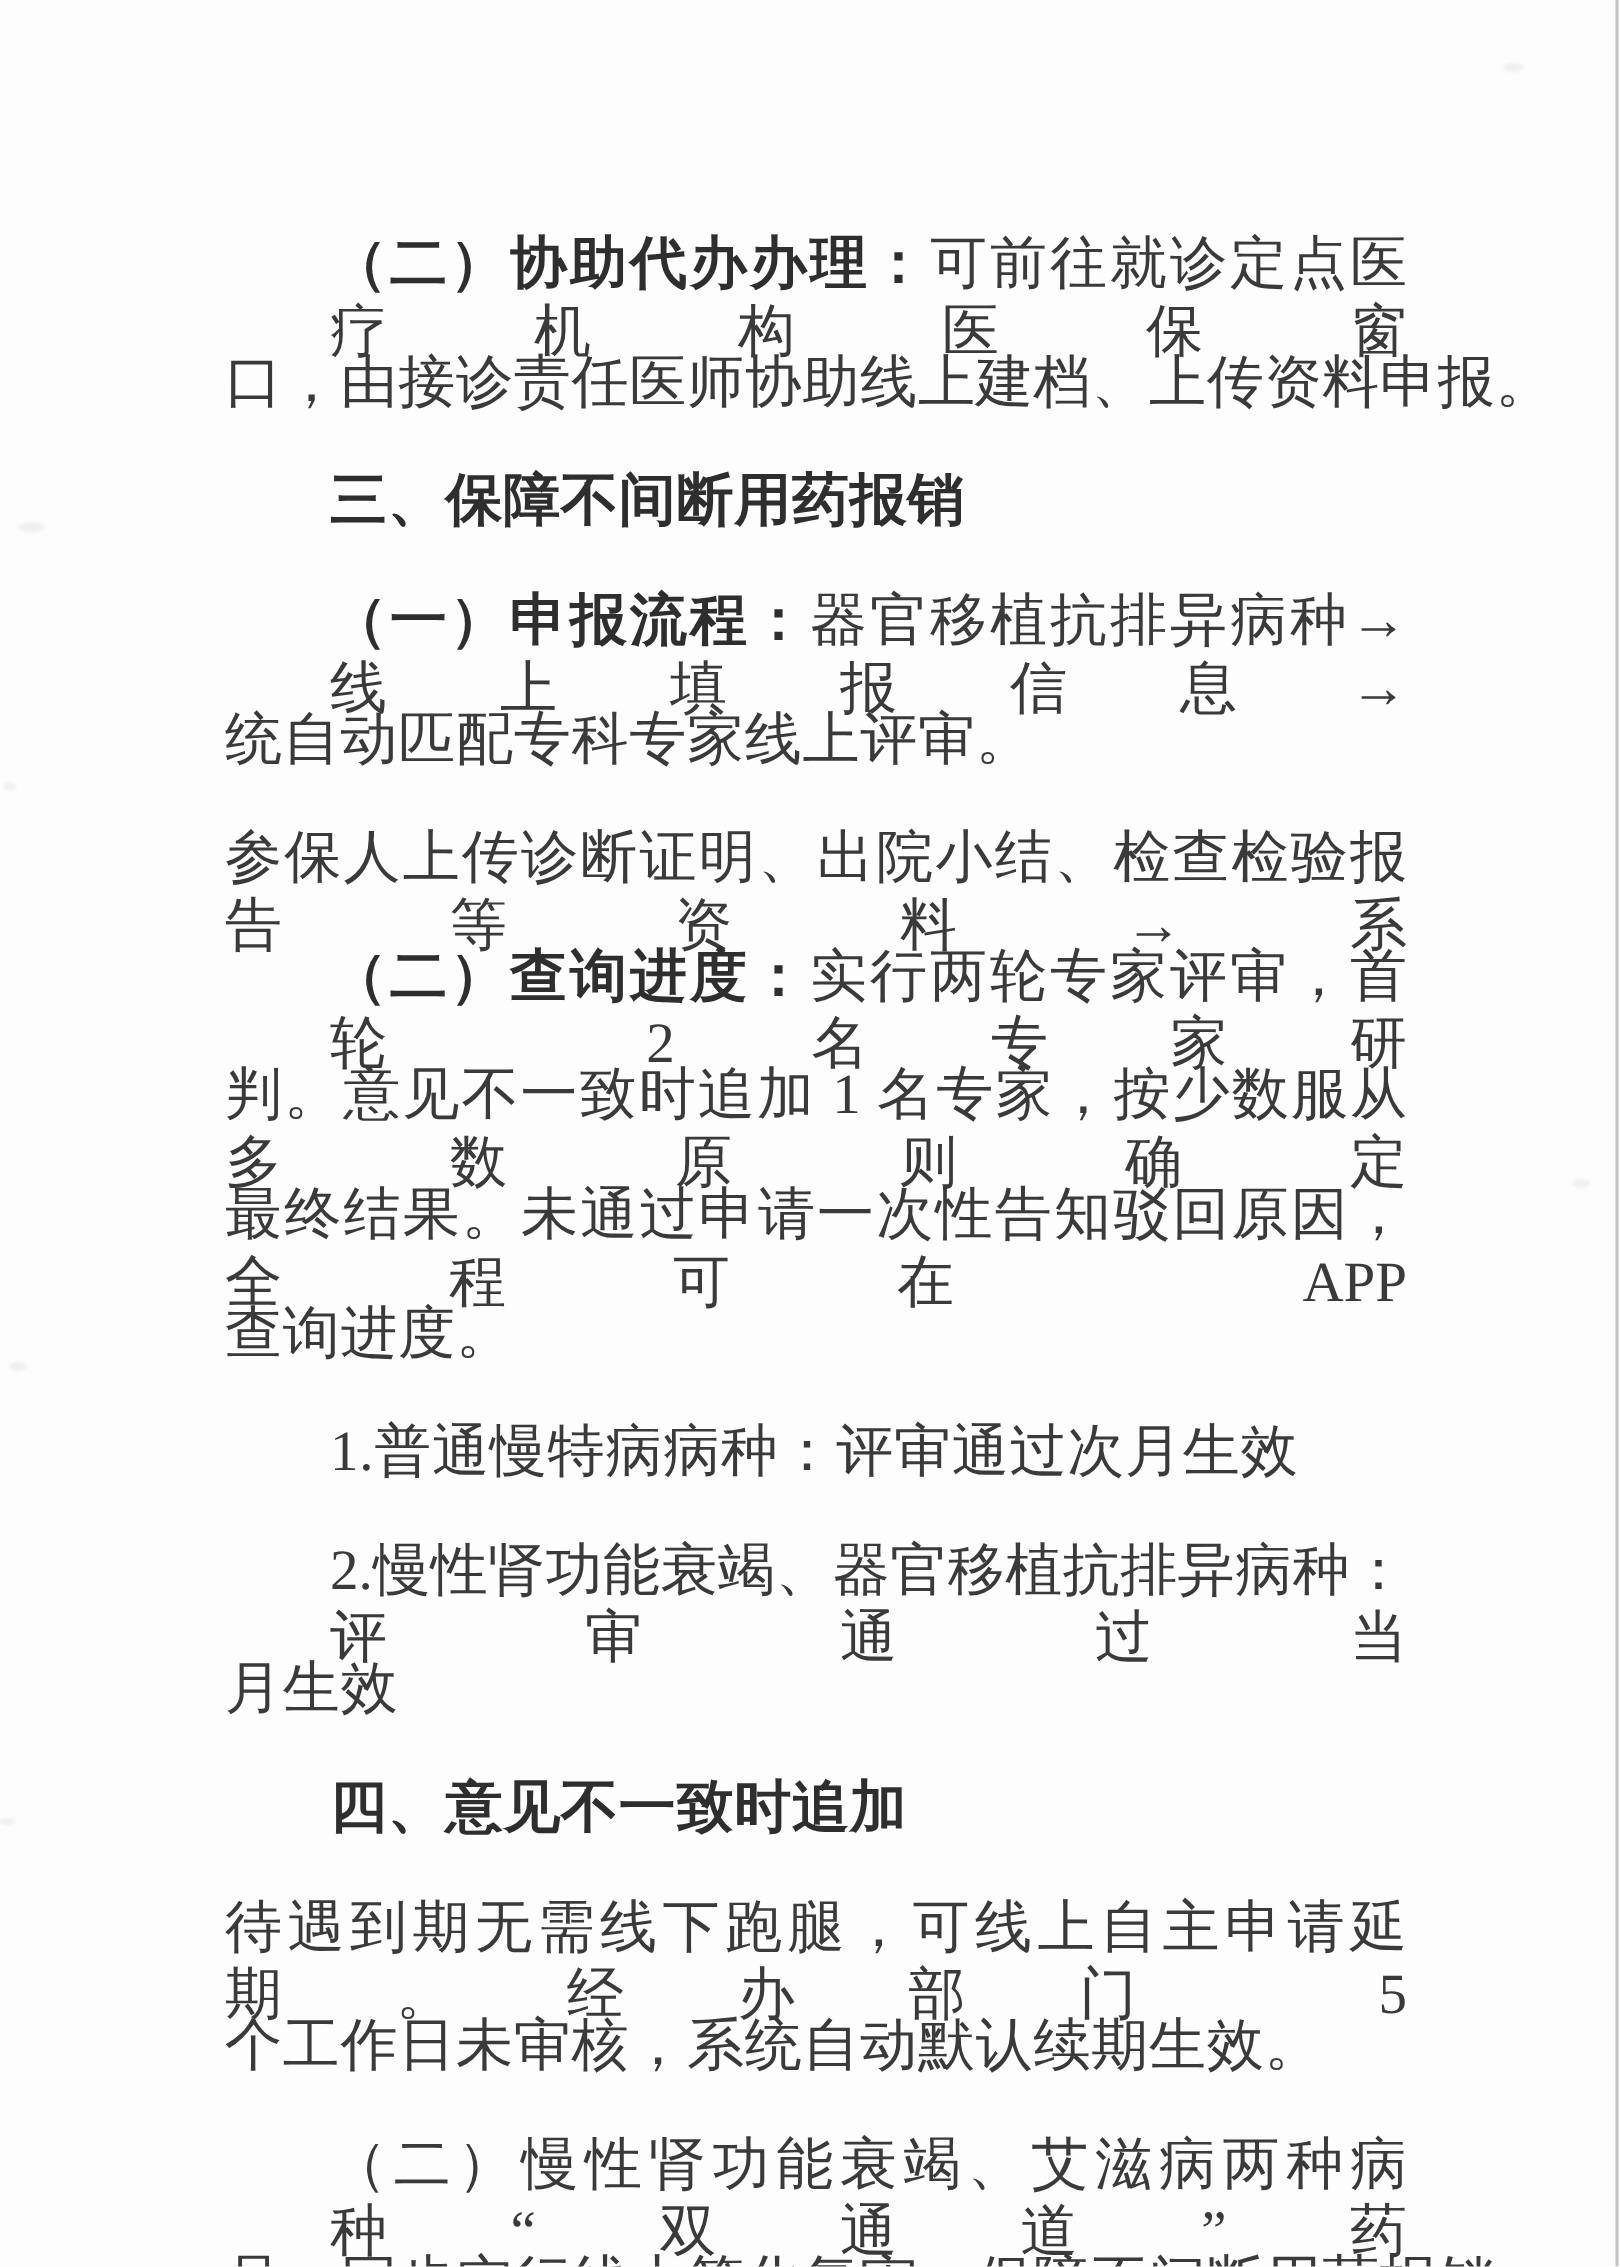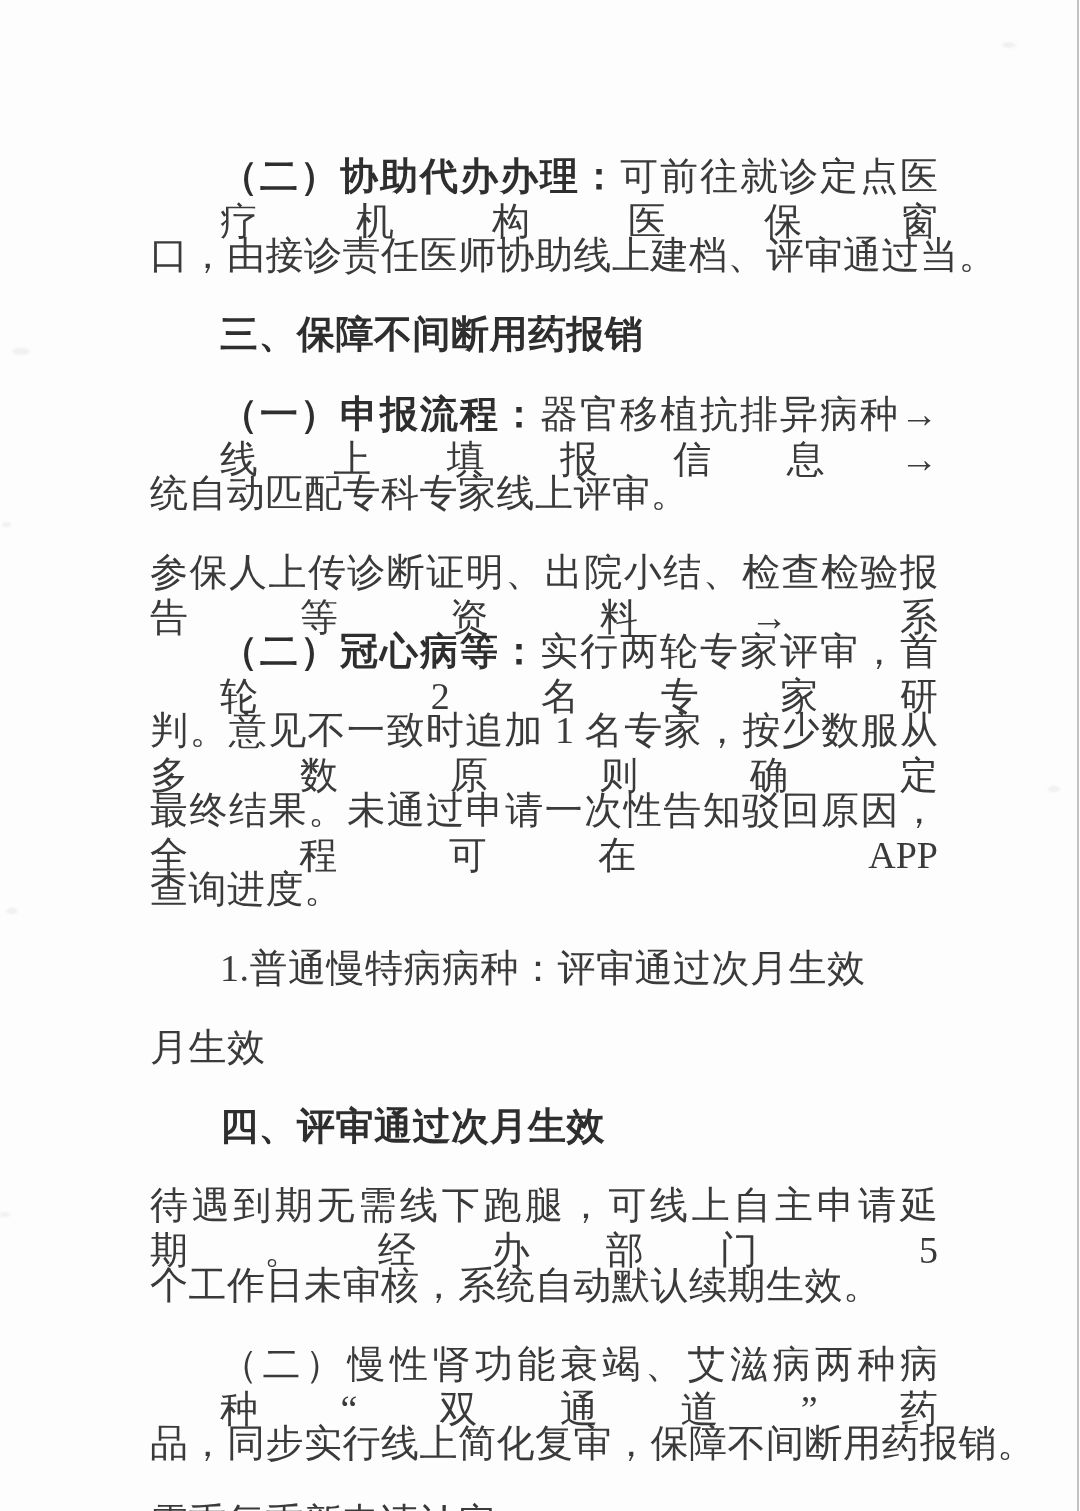--- a/index.html
+++ b/index.html
@@ -79,31 +79,32 @@
 <div class="page">
   <div class="scan-edge"></div>
   <div class="smudge s1"></div>
   <div class="smudge s2"></div>
   <div class="smudge s3"></div>
   <div class="smudge s4"></div>
   <div class="smudge s5"></div>
   <div class="smudge s6"></div>
   <div class="doc-body" id="doc-body">
       <div class="line indent justify"><span class="seg bold">（二）协助代办办理：</span><span class="seg">可前往就诊定点医疗机构医保窗</span></div>
-      <div class="line"><span class="seg">口，由接诊责任医师协助线上建档、评审通过当。</span></div>
+      <div class="line"><span class="seg">口，由接诊责任医师协助线上建档、上传资料申报。</span></div>
       <div class="line indent"><span class="seg bold">三、保障不间断用药报销</span></div>
       <div class="line indent justify"><span class="seg bold">（一）申报流程：</span><span class="seg">器官移植抗排异病种→线上填报信息→</span></div>
       <div class="line"><span class="seg">统自动匹配专科专家线上评审。</span></div>
       <div class="line justify"><span class="seg">参保人上传诊断证明、出院小结、检查检验报告等资料→系</span></div>
-      <div class="line indent justify"><span class="seg bold">（二）冠心病等：</span><span class="seg">实行两轮专家评审，首轮 2 名专家研</span></div>
+      <div class="line indent justify"><span class="seg bold">（二）查询进度：</span><span class="seg">实行两轮专家评审，首轮 2 名专家研</span></div>
       <div class="line justify"><span class="seg">判。意见不一致时追加 1 名专家，按少数服从多数原则确定</span></div>
       <div class="line justify"><span class="seg">最终结果。未通过申请一次性告知驳回原因，全程可在 APP</span></div>
       <div class="line"><span class="seg">查询进度。</span></div>
       <div class="line indent"><span class="seg">1.普通慢特病病种：评审通过次月生效</span></div>
+      <div class="line indent justify"><span class="seg">2.慢性肾功能衰竭、器官移植抗排异病种：评审通过当</span></div>
       <div class="line"><span class="seg">月生效</span></div>
-      <div class="line indent"><span class="seg bold">四、评审通过次月生效</span></div>
+      <div class="line indent"><span class="seg bold">四、意见不一致时追加</span></div>
       <div class="line justify"><span class="seg">待遇到期无需线下跑腿，可线上自主申请延期。经办部门 5</span></div>
       <div class="line"><span class="seg">个工作日未审核，系统自动默认续期生效。</span></div>
       <div class="line indent justify"><span class="seg">（二）慢性肾功能衰竭、艾滋病两种病种“双通道”药</span></div>
       <div class="line"><span class="seg">品，同步实行线上简化复审，保障不间断用药报销。</span></div>
       <div class="line"><span class="seg">需重复重新申请认定。</span></div>
     </div>
 </div>
 
 </body></html>

